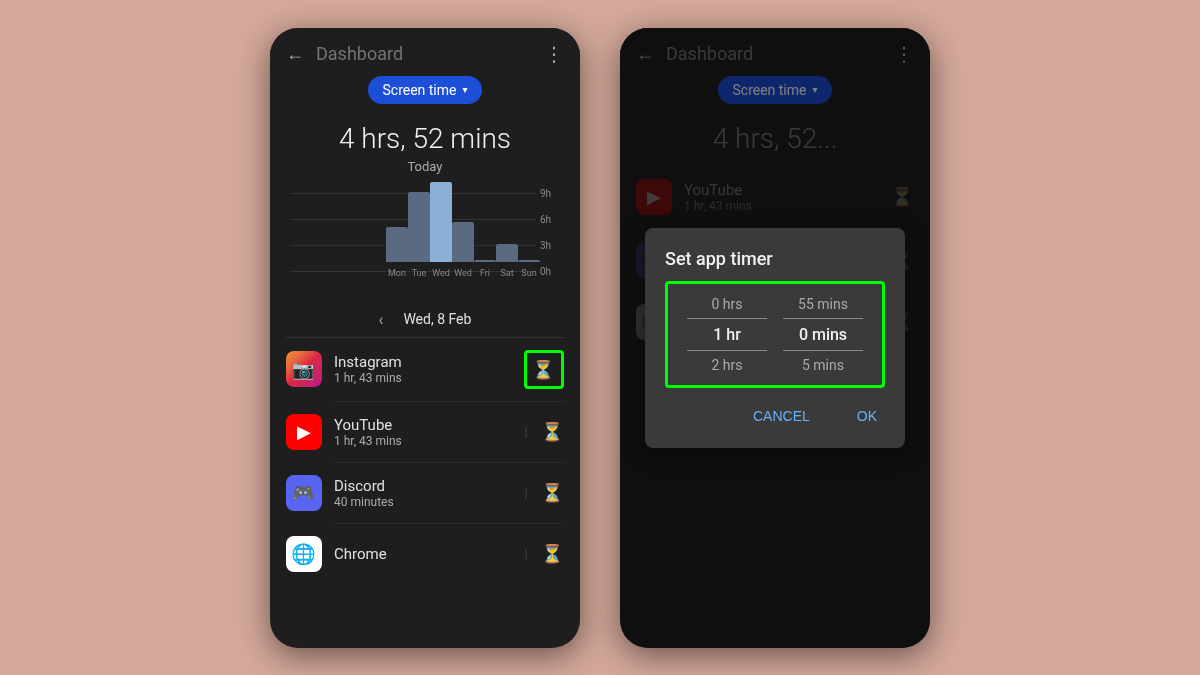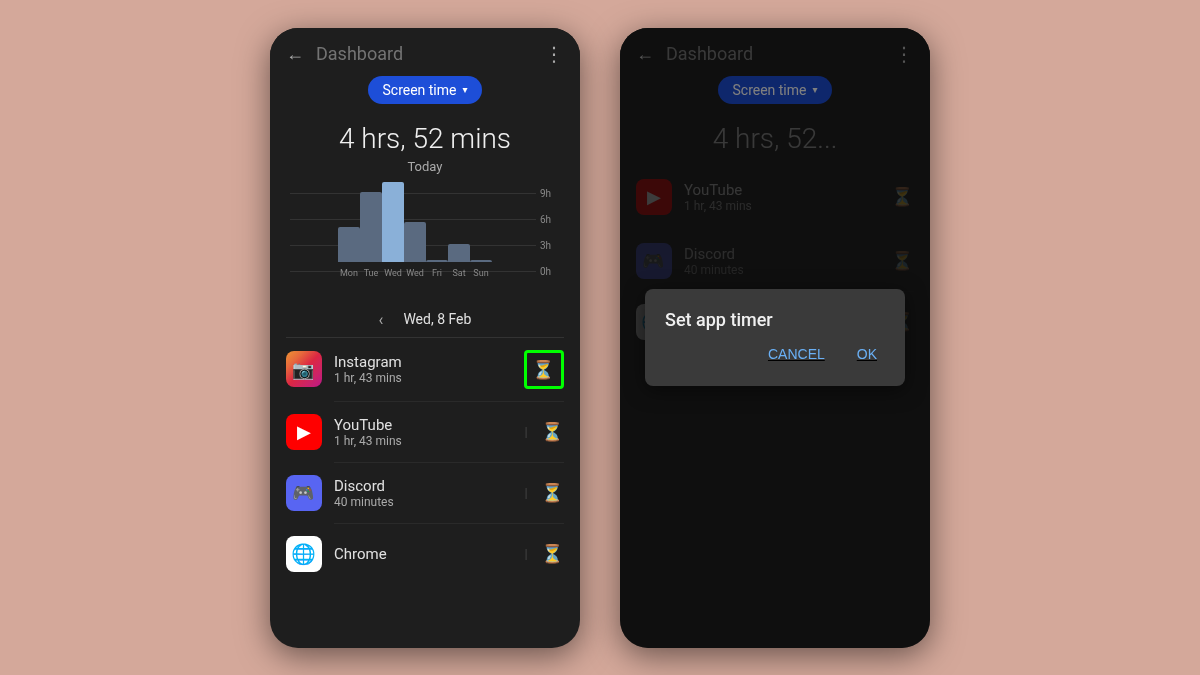--- a/index.html
+++ b/index.html
@@ -115,21 +115,21 @@
       background: #333;
     }
     .bars-container {
       position: absolute;
       bottom: 20px;
       left: 20px;
       right: 40px;
       top: 0;
       display: flex;
       align-items: flex-end;
-      justify-content: center;
+      justify-content: flex-end;
     }
     .bar-item {
       display: flex;
       flex-direction: column;
       align-items: center;
       gap: 4px;
     }
     .bar {
       width: 22px;
       background: #5a6a80;
@@ -272,22 +272,21 @@
       color: #f0f0f0;
       font-size: 16px;
       font-weight: 500;
       border-top: 1px solid #888;
       border-bottom: 1px solid #888;
       padding: 6px 8px;
     }
     .dialog-buttons {
       display: flex;
       justify-content: flex-end;
-      gap: 16px;
-      text-decoration: underline;
+      gap: 31px;
     }
     .dialog-btn {
       color: #6ab0f5;
       font-size: 14px;
       font-weight: 500;
       cursor: pointer;
       padding: 4px 8px;
       background: none;
       border: none;
       text-transform: uppercase;
@@ -452,20 +451,32 @@
         <div class="app-time">1 hr, 43 mins</div>
       </div>
       <span class="timer-icon">⏳</span>
     </div>
   </div>
 
   <div class="dialog-overlay">
     <div class="dialog">
       <div class="dialog-title">Set app timer</div>
 
+      <div class="picker-container">
+        <div class="picker-col">
+          <div class="picker-item">0 hrs</div>
+          <div class="picker-item selected">1 hr</div>
+          <div class="picker-item">2 hrs</div>
+        </div>
+        <div class="picker-col">
+          <div class="picker-item">55 mins</div>
+          <div class="picker-item selected">0 mins</div>
+          <div class="picker-item">5 mins</div>
+        </div>
+      </div>
 
       <div class="dialog-buttons">
         <button class="dialog-btn">Cancel</button>
         <button class="dialog-btn">OK</button>
       </div>
     </div>
   </div>
 
   <div class="app-list" style="opacity:0.3;">
     <div class="app-item">

